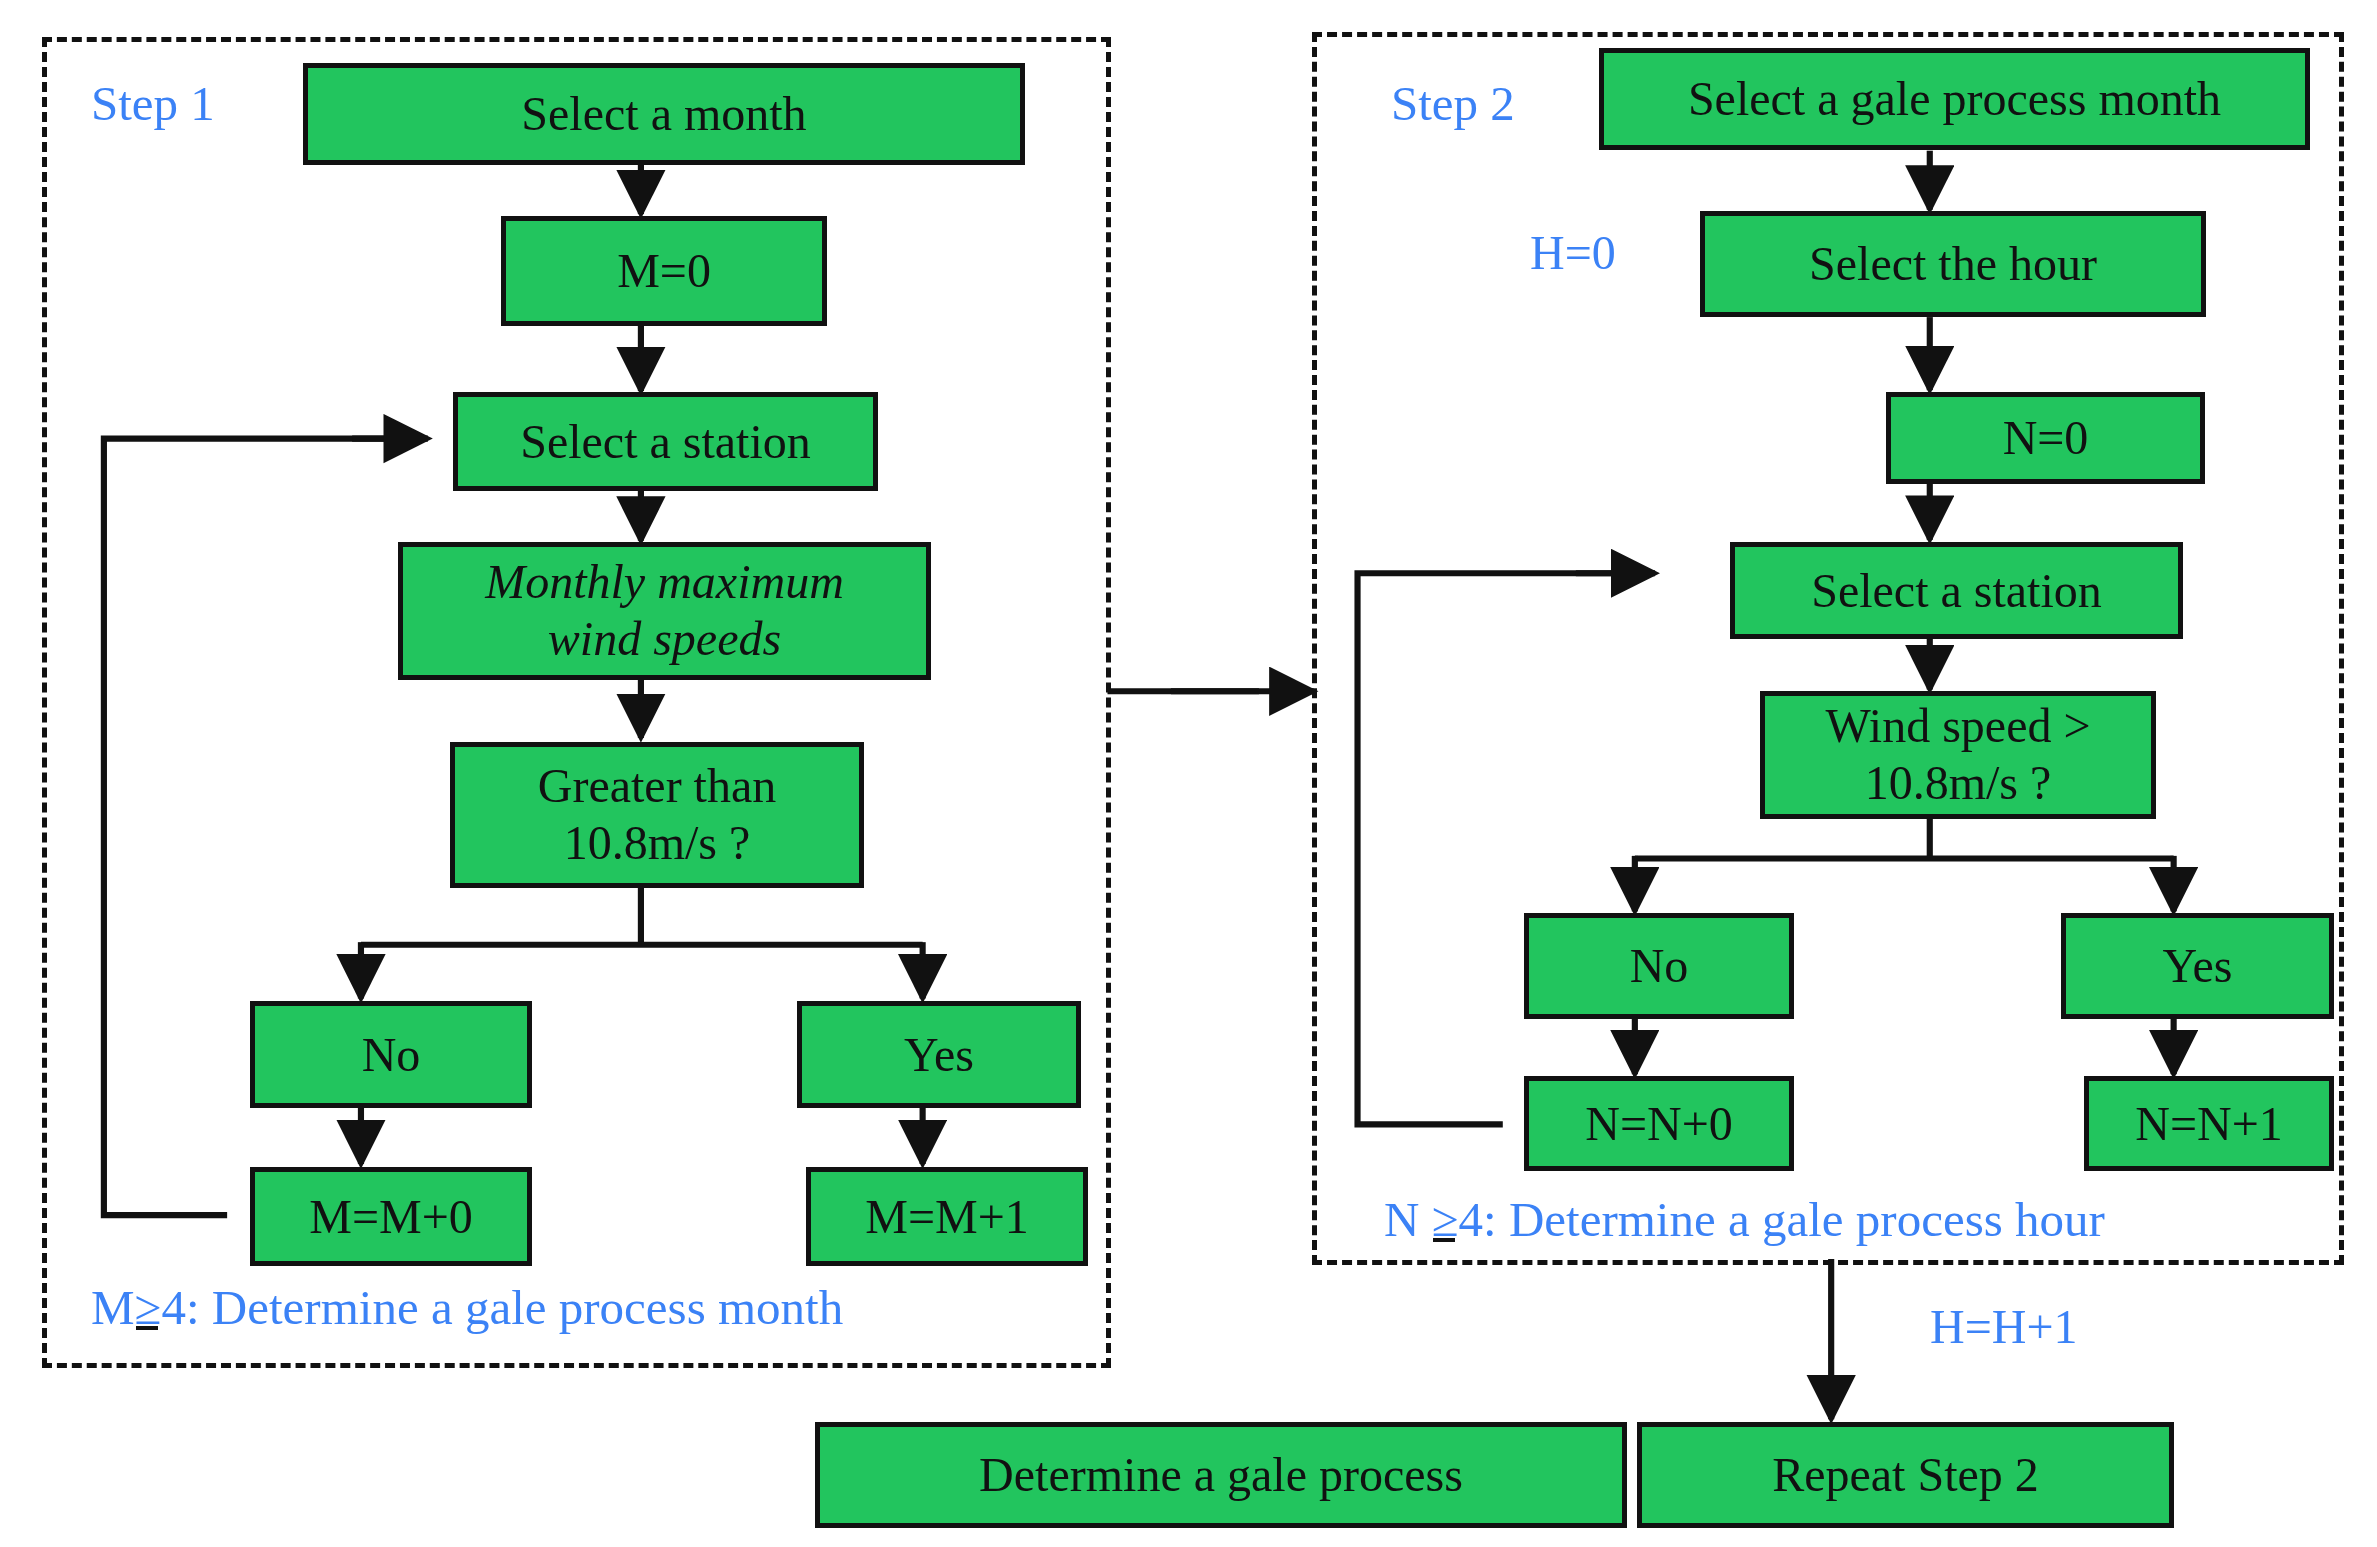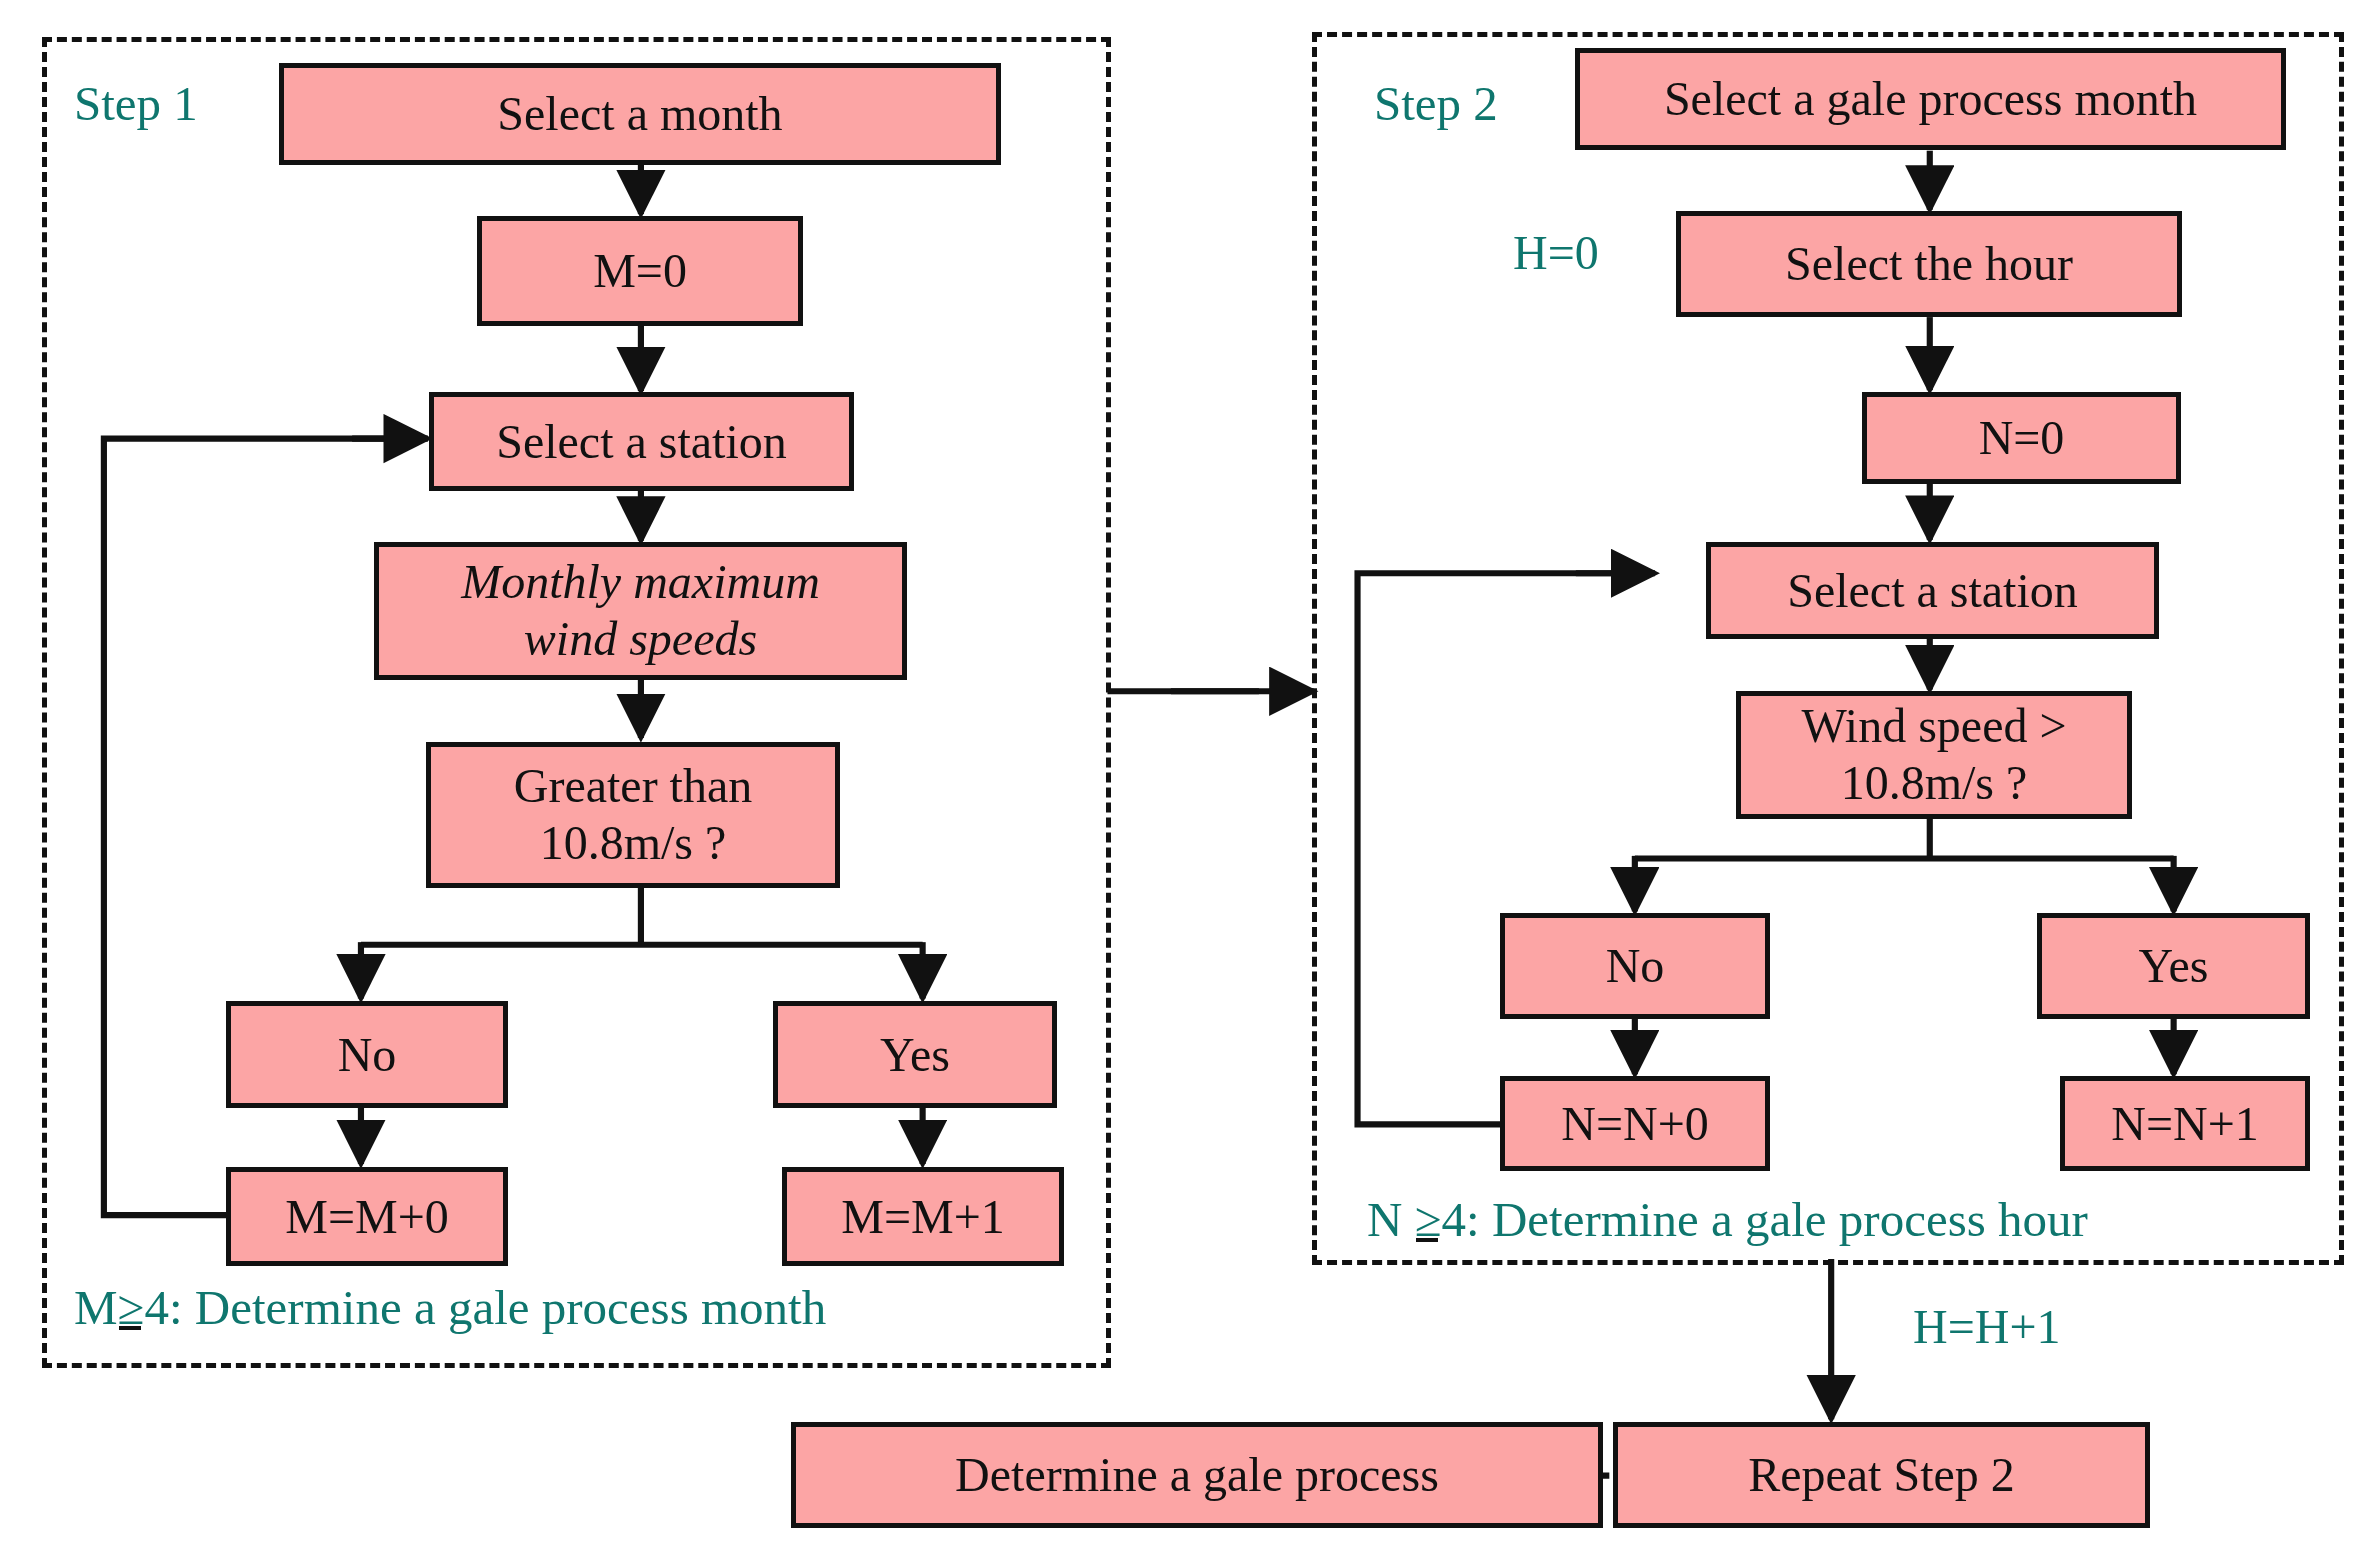--- a/index.html
+++ b/index.html
@@ -23,37 +23,39 @@
   }
   .dashgroup {
     position: absolute;
     border: 5.3px dashed #111111;
     box-sizing: border-box;
   }
   .node {
     position: absolute;
     box-sizing: border-box;
     border: 5.3px solid #111111;
-    background: #fca5a5;
+    background: #22c55e;
     display: flex;
     align-items: center;
     justify-content: center;
     text-align: center;
     color: #111111;
     line-height: 1.16;
     font-size: 48px;
     padding: 0 7px;
+    margin-left: 24px;
   }
   .node.two-line { line-height: 1.18; }
   .freetext {
     position: absolute;
-    color: #0f766e;
+    color: #3b82f6;
     font-size: 48px;
     white-space: nowrap;
     line-height: 1.1;
+    margin-left: 17px;
   }
   .steplabel { font-size: 49px; }
   .caption { font-size: 49px; }
   .ge-sym {
     display: inline-block;
     position: relative;
   }
   .ge-sym::after {
     content: "";
     position: absolute;

